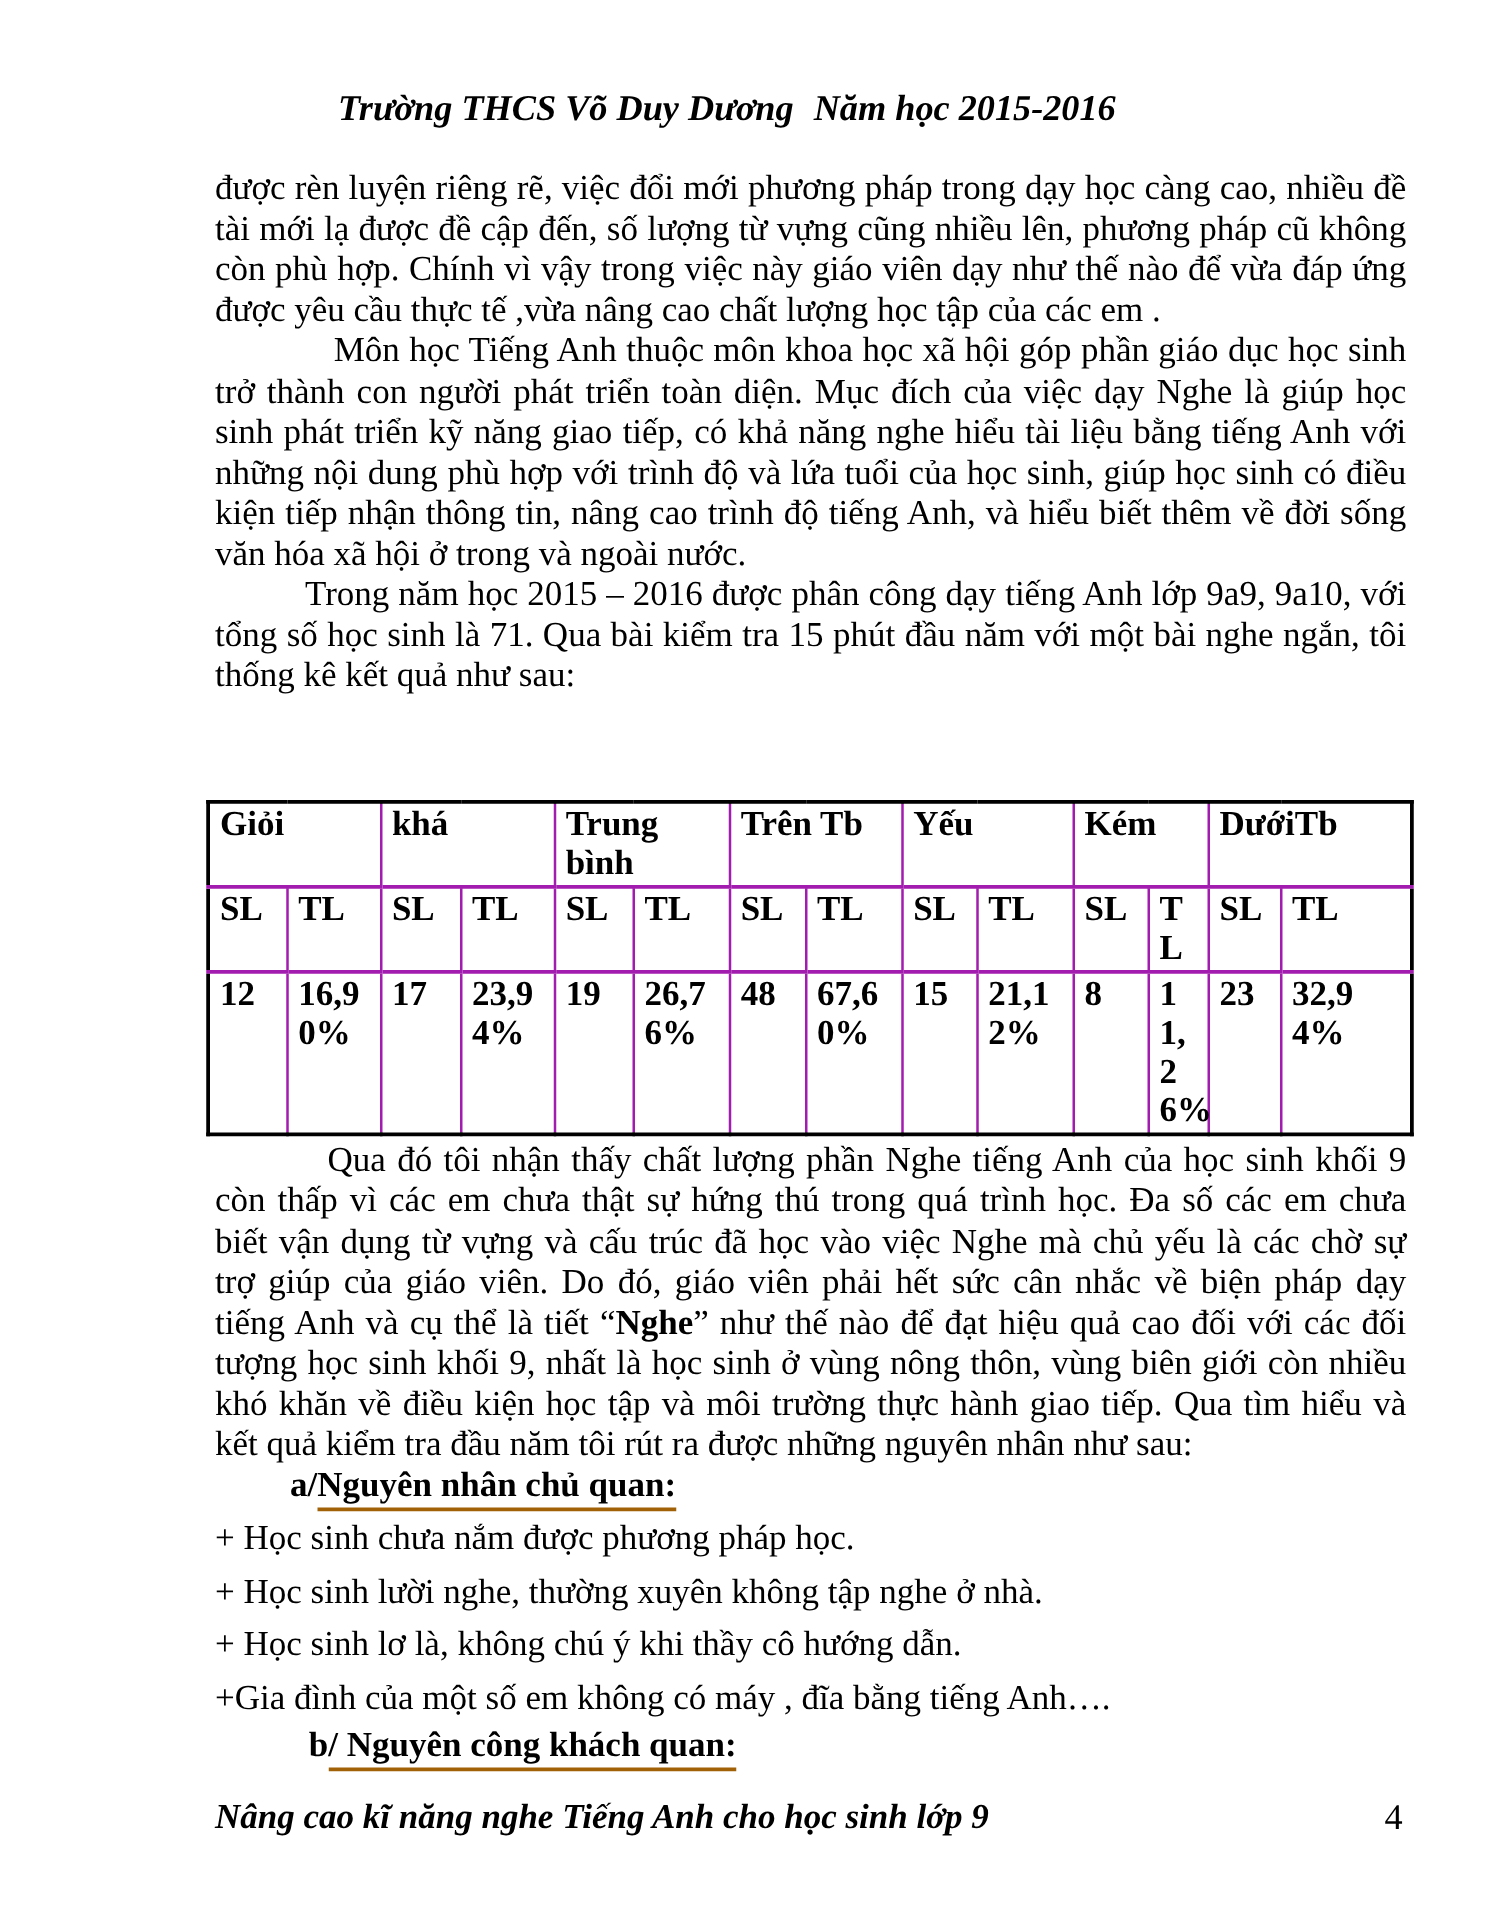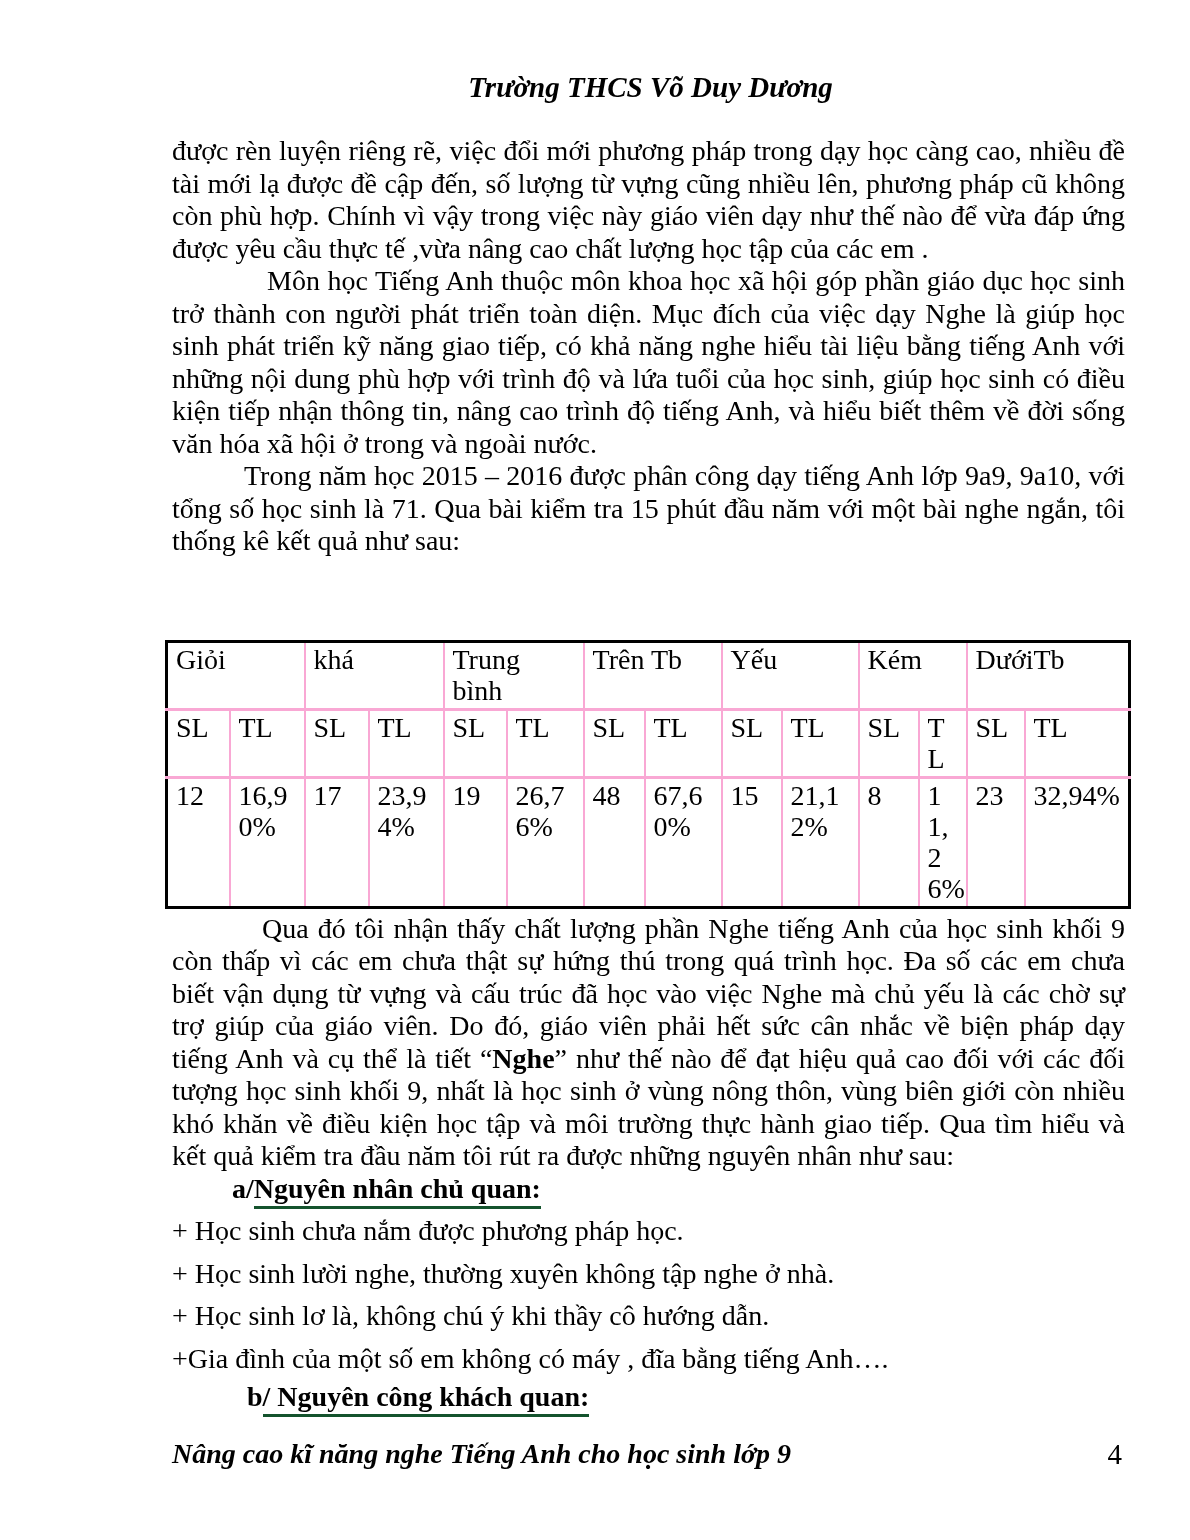--- a/index.html
+++ b/index.html
@@ -34,56 +34,57 @@
     border-collapse: collapse;
     table-layout: fixed;
     width: 963px;
     margin: 82px 0 0 -7px;
     font-size: 28px;
     line-height: 31px;
     text-align: left;
     border: 3px solid #000;
   }
   .results-table th, .results-table td {
-    border: 2px solid #f9a8d4;
-    font-weight: normal;
+    border: 2px solid #a21caf;
+    font-weight: bold;
     vertical-align: top;
     padding: 1px 8px 2px 8px;
     margin-top: 28px;
   }
   .results-table thead tr.cats th { height: 58px; border-bottom-width: 3px; }
   .results-table thead tr.subs th { height: 58px; word-break: break-all; border-bottom-width: 3px; }
   .results-table tbody td { word-break: break-all; }
   .heading-a {
     margin-top: 0 !important; margin-left: 60px !important;
     font-weight: bold; text-align: left;
   }
   .heading-b {
     margin-top: 6px !important; margin-left: 75px !important;
     font-weight: bold; text-align: left;
   }
-  .underlined { border-bottom: 3px solid #14532d; padding-bottom: 2px; }
+  .underlined { border-bottom: 3px solid #a16207; padding-bottom: 2px; }
   .bullet { margin-top: 10px !important; text-align: left; }
   .doc-footer {
     position: absolute;
     top: 1438px; left: 172px; width: 953px;
     font-size: 28px; font-weight: bold; font-style: italic;
   }
   .page-number {
     position: absolute;
     top: 1438px; right: 68px;
     font-size: 29px;
   }
   .bold { font-weight: bold; }
 </style>
 </head>
 <body>
 
 <div class="doc-header">
   <span>Trường THCS Võ Duy Dương</span>
+  <span class="year">Năm học 2015-2016</span>
 </div>
 
 <div class="content">
   <p class="p1">được rèn luyện riêng rẽ, việc đổi mới phương pháp trong dạy học càng cao, nhiều đề tài mới lạ được đề cập đến, số lượng từ vựng cũng nhiều lên, phương pháp cũ không còn phù hợp. Chính vì vậy trong việc này giáo viên dạy như thế nào để vừa đáp ứng được yêu cầu thực tế ,vừa nâng cao chất lượng học tập của các em .</p>
   <p class="p2">Môn học Tiếng Anh thuộc môn khoa học xã hội góp phần giáo dục học sinh trở thành con người phát triển toàn diện. Mục đích của việc dạy Nghe là giúp học sinh phát triển kỹ năng giao tiếp, có khả năng nghe hiểu tài liệu bằng tiếng Anh với những nội dung phù hợp với trình độ và lứa tuổi của học sinh, giúp học sinh có điều kiện tiếp nhận thông tin, nâng cao trình độ tiếng Anh, và hiểu biết thêm về đời sống văn hóa xã hội ở trong và ngoài nước.</p>
   <p class="p3">Trong năm học 2015 – 2016 được phân công dạy tiếng Anh lớp 9a9, 9a10, với tổng số học sinh là 71. Qua bài kiểm tra 15 phút đầu năm với một bài nghe ngắn, tôi thống kê kết quả như sau:</p>
 
   <table class="results-table">
     <colgroup>
       <col style="width:63px">

